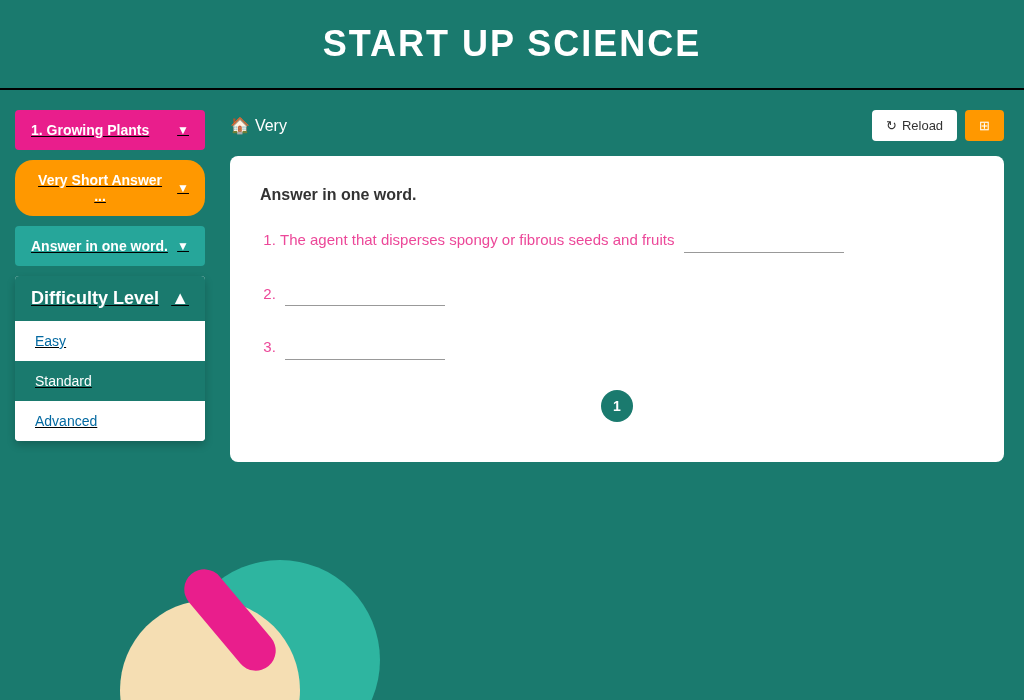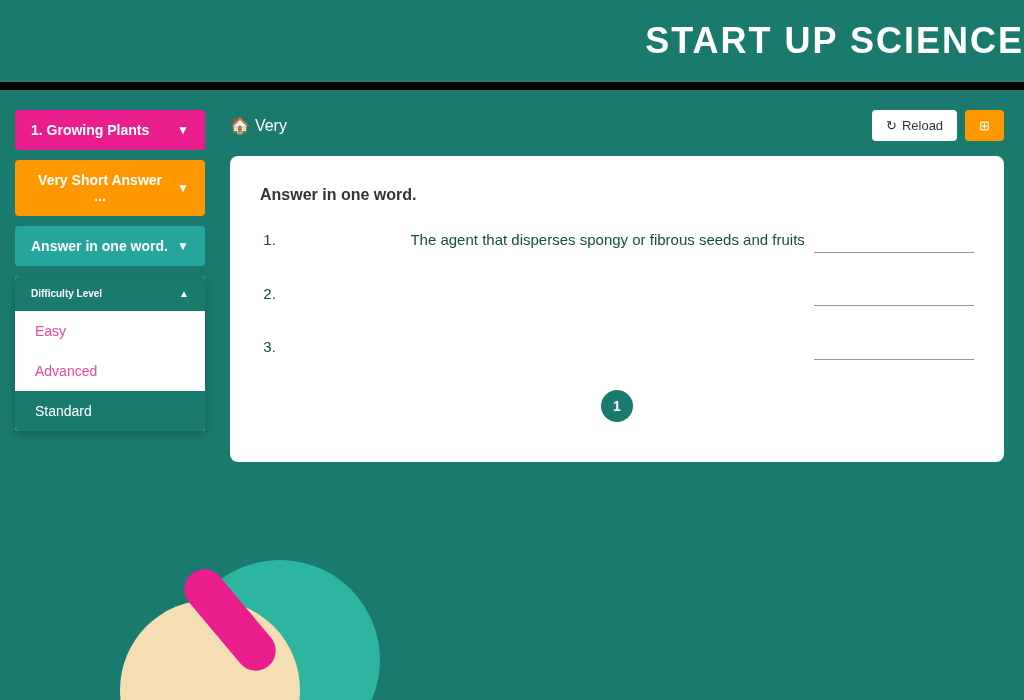--- a/index.html
+++ b/index.html
@@ -12,22 +12,22 @@
       position: relative;
     }
 
     
     .header {
       background: #1a7a6e;
       width: 100%;
       height: 90px;
       display: flex;
       align-items: center;
-      justify-content: flex-end;
-      border-bottom: 8px solid #000000;
+      justify-content: center;
+      border-bottom: 2px solid #000000;
     }
     .header-title {
       color: white;
       font-size: 36px;
       font-weight: 900;
       letter-spacing: 2px;
     }
 
     
     .main-area {
@@ -38,38 +38,39 @@
       position: relative;
     }
 
     
     .sidebar {
       width: 220px;
       padding: 20px 15px;
       flex-shrink: 0;
       position: relative;
       z-index: 10;
+      text-decoration: underline;
     }
 
     .sidebar-btn {
       width: 190px;
       padding: 12px 16px;
       border: none;
       border-radius: 4px;
       cursor: pointer;
       display: flex;
       align-items: center;
       justify-content: space-between;
       font-size: 14px;
       font-weight: bold;
       color: white;
       margin-bottom: 10px;
     }
     .btn-pink { background: #e91e8c; }
-    .btn-orange { background: #ff9800; }
+    .btn-orange { background: #ff9800; border-radius: 18px; }
     .btn-teal { background: #26a69a; }
 
     .dropdown-arrow {
       font-size: 12px;
       margin-left: 8px;
     }
 
     
     .difficulty-dropdown {
       width: 190px;
@@ -79,28 +80,28 @@
       margin-top: 5px;
       box-shadow: 0 4px 8px rgba(0,0,0,0.2);
     }
     .difficulty-header {
       background: #1a7a6e;
       color: white;
       padding: 12px 16px;
       display: flex;
       align-items: center;
       justify-content: space-between;
-      font-size: 10px;
+      font-size: 18px;
       font-weight: bold;
       cursor: pointer;
     }
     .difficulty-item {
       padding: 12px 20px;
       font-size: 14px;
-      color: #ec4899;
+      color: #0369a1;
       cursor: pointer;
       background: white;
     }
     .difficulty-item.selected {
       background: #1a7a6e;
       color: white;
     }
 
     
     .content-area {
@@ -165,24 +166,23 @@
       color: #333;
       margin-bottom: 25px;
     }
 
     .question-list {
       list-style: decimal;
       padding-left: 20px;
     }
     .question-list li {
       margin-bottom: 30px;
-      color: #14532d;
+      color: #ec4899;
       font-size: 15px;
       line-height: 1.5;
-      text-align: right;
     }
     .question-blank {
       display: inline-block;
       border-bottom: 1px solid #999;
       width: 160px;
       margin-left: 5px;
     }
 
     
     .pagination {
@@ -265,22 +265,22 @@
       <span>Answer in one word.</span>
       <span class="dropdown-arrow">▼</span>
     </button>
 
     <div class="difficulty-dropdown">
       <div class="difficulty-header">
         <span>Difficulty Level</span>
         <span>▲</span>
       </div>
       <div class="difficulty-item">Easy</div>
+      <div class="difficulty-item selected">Standard</div>
       <div class="difficulty-item">Advanced</div>
-      <div class="difficulty-item selected">Standard</div>
     </div>
   </div>
 
   <div class="content-area">
 
     <div class="nav-bar">
       <a class="nav-home">
         <span>🏠</span>
         <span>Very</span>
       </a>

